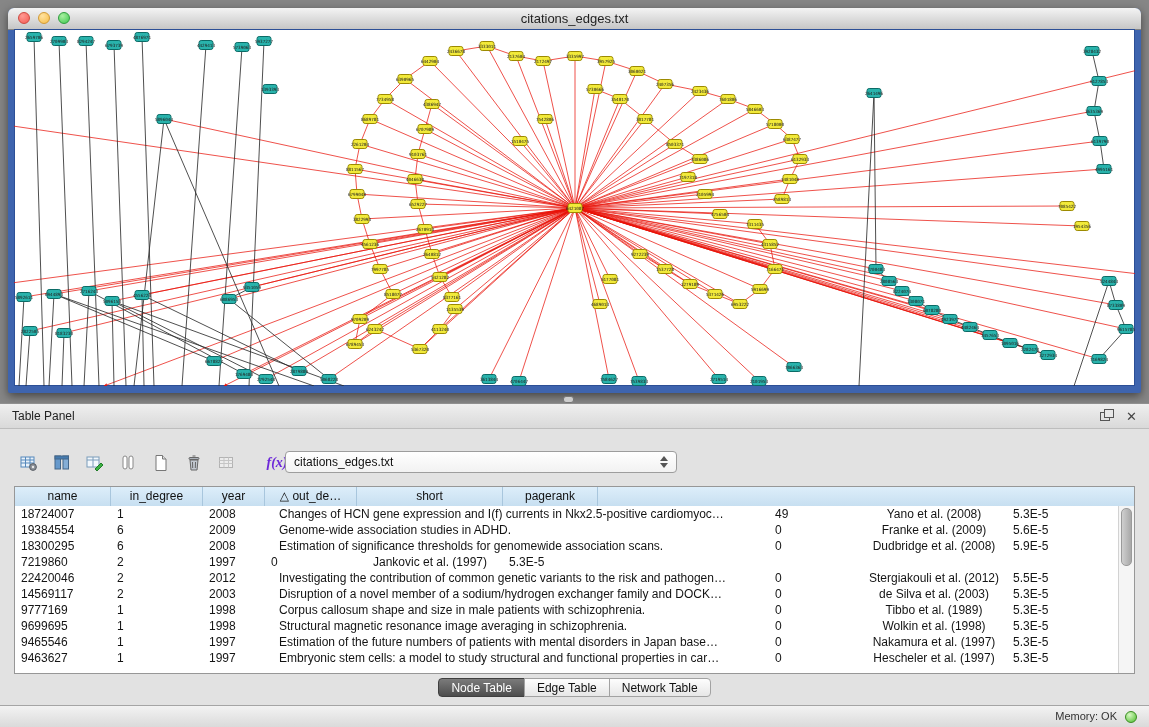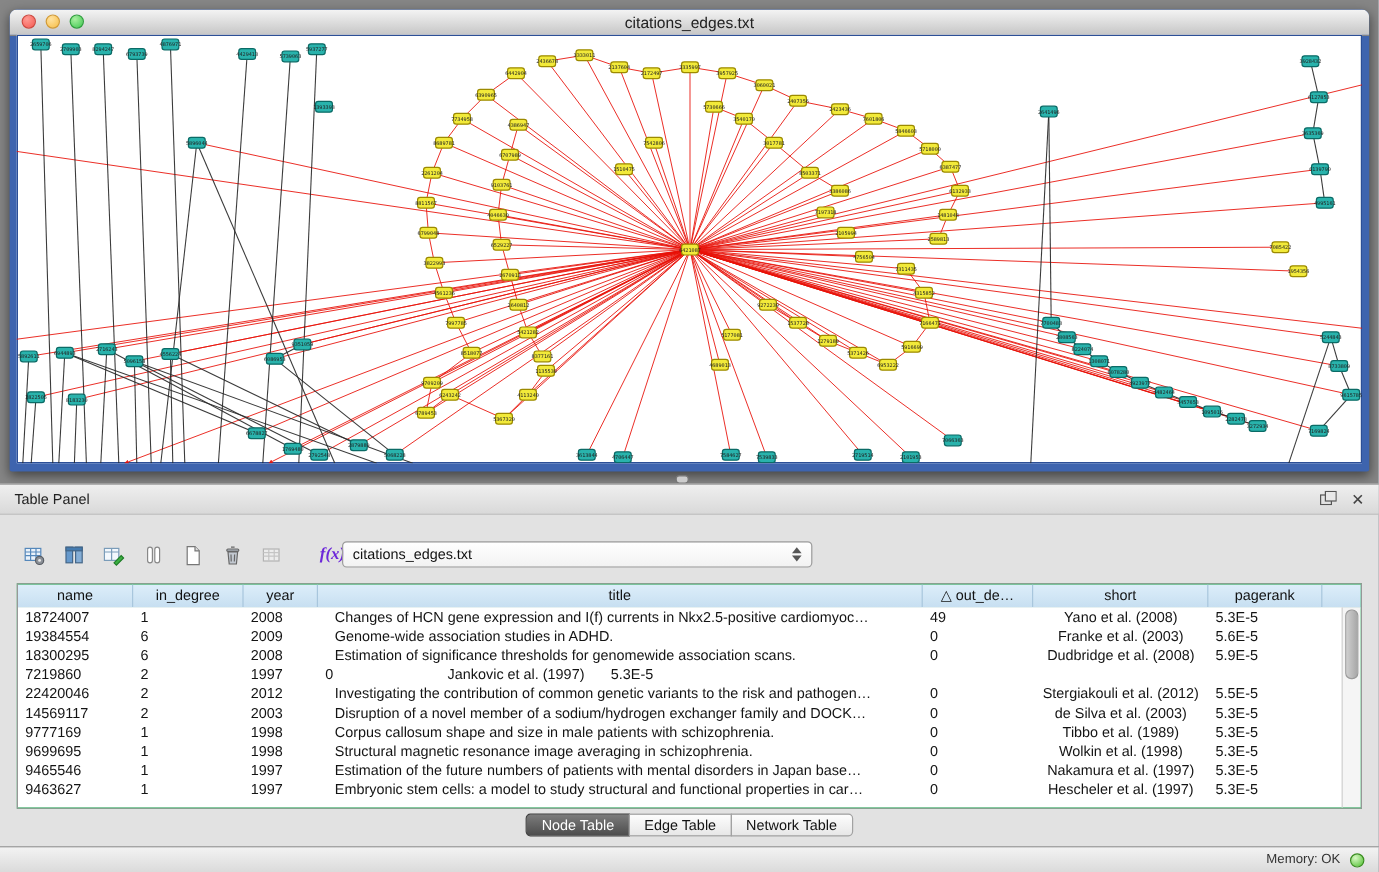--- a/index.html
+++ b/index.html
@@ -29,21 +29,21 @@
   .panel-hicons .hic{color:#444;font-size:13px;line-height:1;cursor:default;}
 
   .toolbar{position:absolute;left:16px;top:46px;height:26px;display:flex;align-items:center;gap:7px;}
   .tbtn{width:26px;height:24px;display:flex;align-items:center;justify-content:center;border-radius:4px;}
   .fx{font-family:"Liberation Serif",serif;font-style:italic;font-weight:bold;font-size:14px;color:#6d28d9;padding-left:34px;}
   .combo{position:absolute;left:285px;top:47px;width:392px;height:22px;background:linear-gradient(#ffffff,#f2f2f2);border:1px solid #9d9d9d;border-radius:4px;box-sizing:border-box;display:flex;align-items:center;padding:0 8px;font-size:12px;color:#111;}
   .combo .arrows{margin-left:auto;display:flex;flex-direction:column;gap:2px;}
   .combo .tri-up{width:0;height:0;border-left:4px solid transparent;border-right:4px solid transparent;border-bottom:5px solid #555;}
   .combo .tri-dn{width:0;height:0;border-left:4px solid transparent;border-right:4px solid transparent;border-top:5px solid #555;}
 
-  .table-wrap{position:absolute;left:14px;top:82px;width:1121px;height:188px;background:#22c55e;border:1px solid #979797;box-sizing:border-box;overflow:hidden;}
+  .table-wrap{position:absolute;left:14px;top:82px;width:1121px;height:188px;background:#7f1d1d;border:1px solid #979797;box-sizing:border-box;overflow:hidden;}
   .thead{display:flex;height:19px;background:linear-gradient(#ddeefa,#c7dff1);border-bottom:1px solid #93b4cf;}
   .th{box-sizing:border-box;height:19px;line-height:18px;font-size:12px;color:#111;text-align:center;border-right:1px solid #a8c6dd;overflow:hidden;white-space:nowrap;}
   .th.fill{flex:1;border-right:none;}
   .tbody{position:absolute;left:0;top:19px;right:15px;bottom:0;background:#fff;}
   .tr{display:flex;height:16px;}
   .td{box-sizing:border-box;height:16px;line-height:16px;font-size:12px;color:#141414;overflow:hidden;white-space:nowrap;padding-left:6px;}
   .td.c{text-align:center;padding-left:0;}
   .td.t{padding-left:14px;}
   .vscroll{position:absolute;right:0;top:19px;bottom:0;width:15px;background:#f5f5f5;border-left:1px solid #d2d2d2;}
   .vthumb{position:absolute;left:2px;top:2px;width:9px;height:56px;border-radius:5px;background:linear-gradient(90deg,#cfcfcf,#a8a8a8);border:1px solid #9a9a9a;}
@@ -615,21 +615,20 @@
           <span class="tri-up"></span>
           <span class="tri-dn"></span>
         </span>
     </div>
 
     <div class="table-wrap">
       <div class="thead">
           <div class="th" style="width: 96px;">name</div>
           <div class="th" style="width: 92px;">in_degree</div>
           <div class="th" style="width: 62px;">year</div>
-          <div class="th" style="width: 504px;">title</div>
           <div class="th" style="width: 92px;">△ out_de…</div>
           <div class="th" style="width: 146px;">short</div>
           <div class="th" style="width: 95px;">pagerank</div>
           <div class="th fill"></div>
         </div>
       <div class="tbody">
           <div class="tr">
             <div class="td" style="width: 96px;">18724007</div>
             <div class="td" style="width: 92px;">1</div>
             <div class="td" style="width: 62px;">2008</div>
@@ -637,21 +636,21 @@
             <div class="td" style="width: 92px;">49</div>
             <div class="td c" style="width: 146px;">Yano et al. (2008)</div>
             <div class="td" style="width: 95px;">5.3E-5</div>
           </div>
           <div class="tr">
             <div class="td" style="width: 96px;">19384554</div>
             <div class="td" style="width: 92px;">6</div>
             <div class="td" style="width: 62px;">2009</div>
             <div class="td t" style="width: 504px;">Genome-wide association studies in ADHD.</div>
             <div class="td" style="width: 92px;">0</div>
-            <div class="td c" style="width: 146px;">Franke et al. (2003)</div>
+            <div class="td c" style="width: 146px;">Franke et al. (2009)</div>
             <div class="td" style="width: 95px;">5.6E-5</div>
           </div>
           <div class="tr">
             <div class="td" style="width: 96px;">18300295</div>
             <div class="td" style="width: 92px;">6</div>
             <div class="td" style="width: 62px;">2008</div>
             <div class="td t" style="width: 504px;">Estimation of significance thresholds for genomewide association scans.</div>
             <div class="td" style="width: 92px;">0</div>
             <div class="td c" style="width: 146px;">Dudbridge et al. (2008)</div>
             <div class="td" style="width: 95px;">5.9E-5</div>

